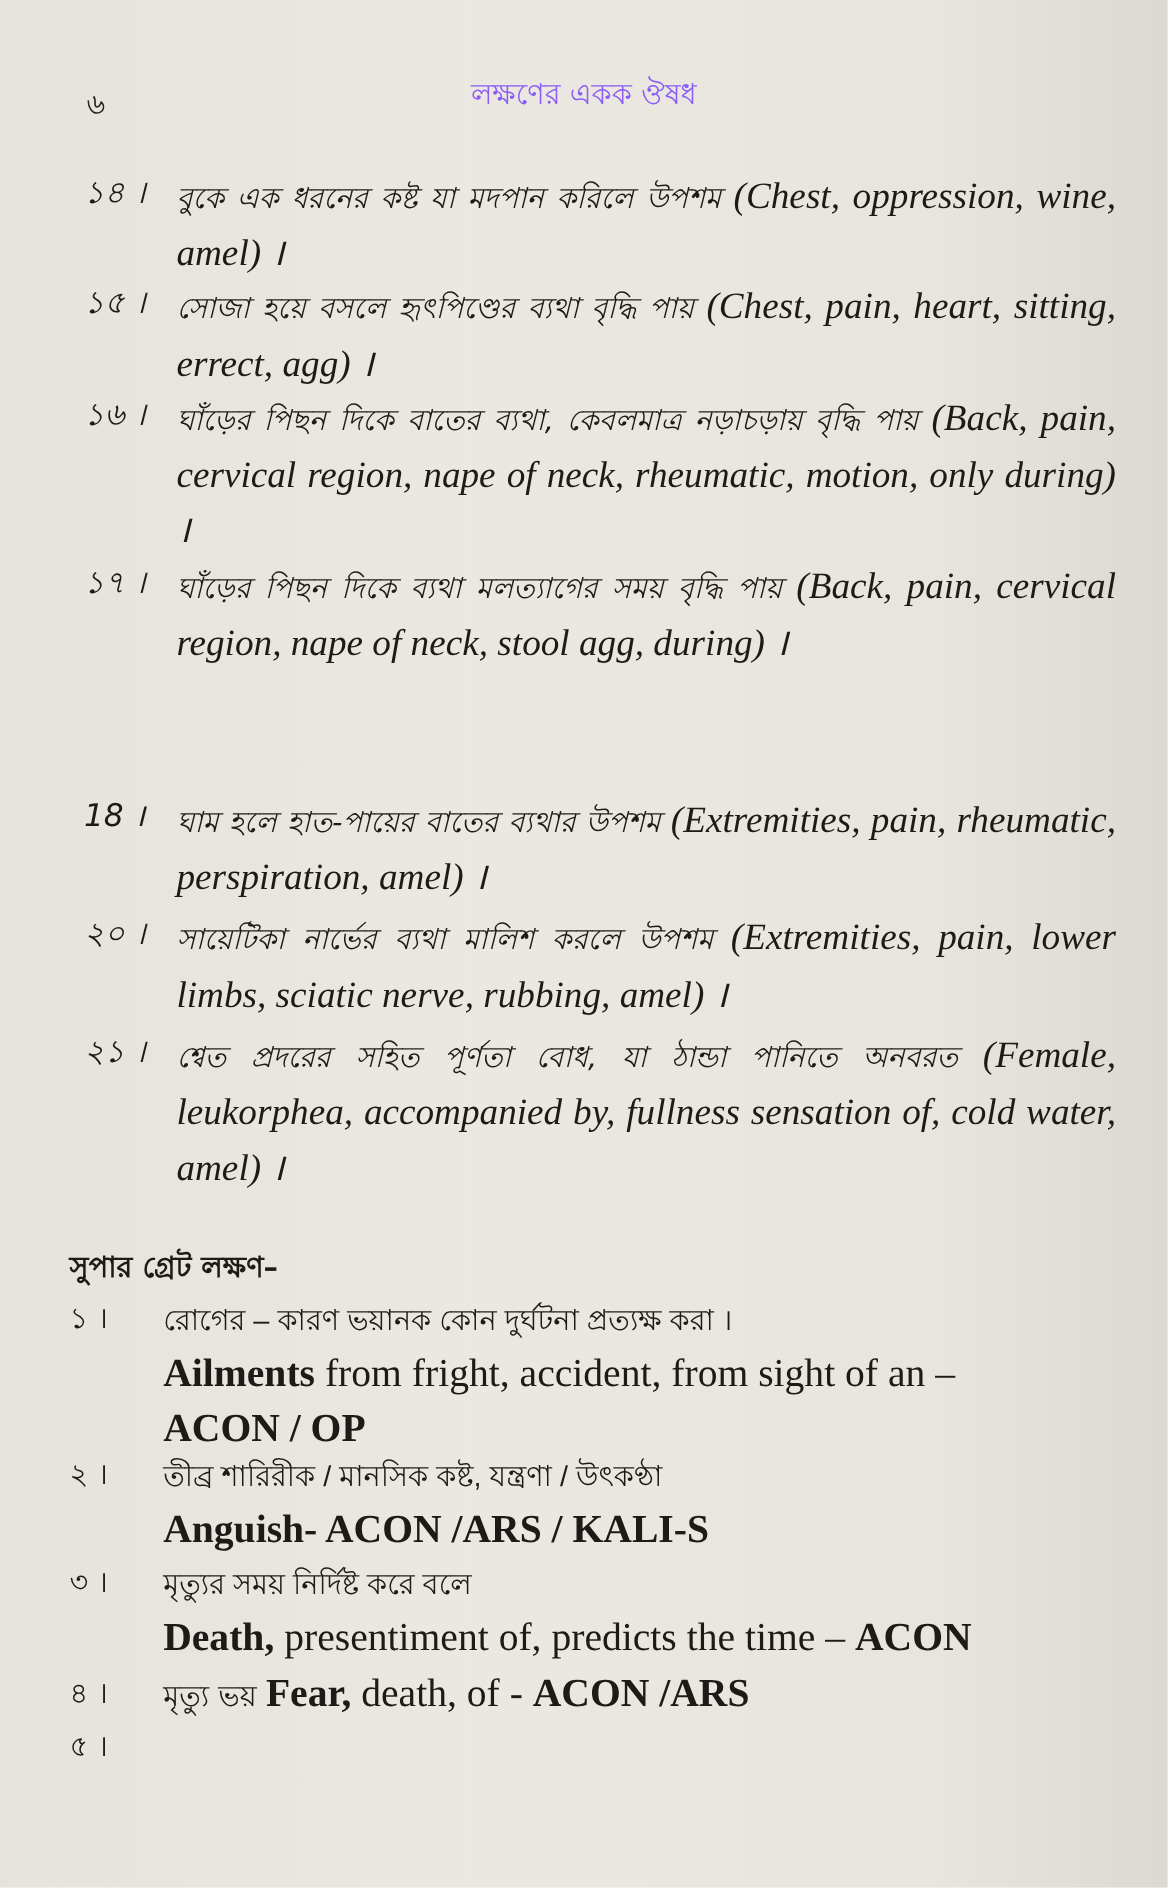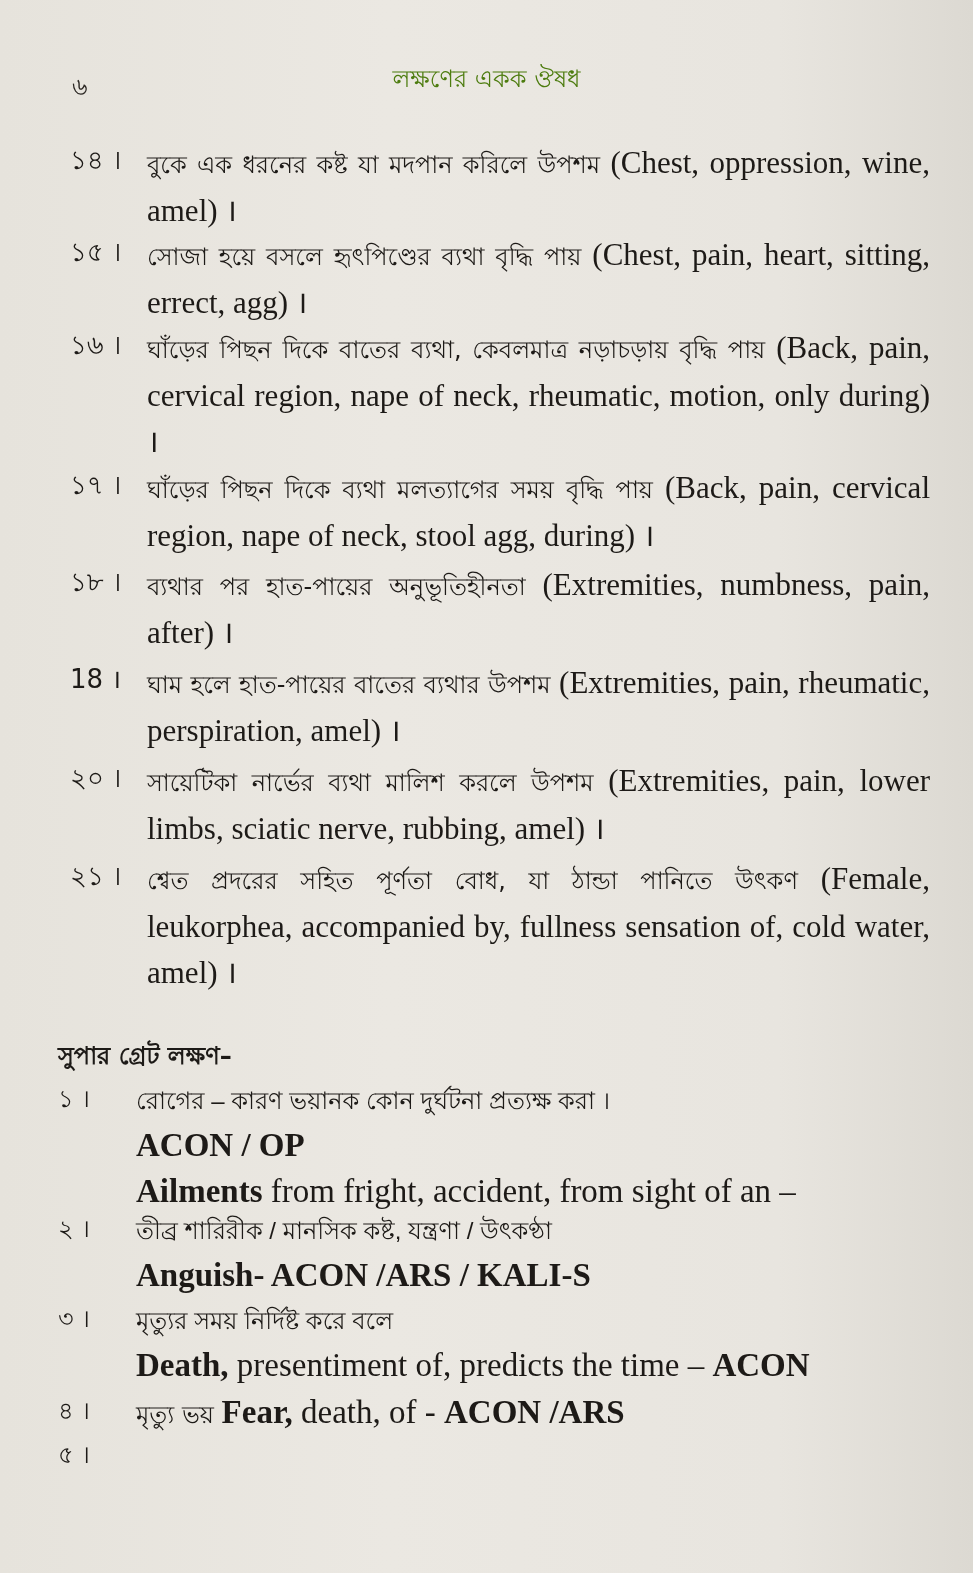--- a/index.html
+++ b/index.html
@@ -6,23 +6,23 @@
   body {
     width: 973px; height: 1573px; overflow: hidden;
     background: linear-gradient(90deg, #e6e3dc 0%, #ebe8e2 40%, #e8e5df 80%, #dcd9d2 100%);
     font-family: "Liberation Serif", "DejaVu Serif", serif;
     color: #1d1a17;
     position: relative;
   }
   .page { position: absolute; inset: 0; }
   .header { position: absolute; top: 60px; left: 0; width: 973px; height: 40px; }
   .page-num { position: absolute; left: 72px; top: 8px; font-size: 24px; color: #2a2622; }
-  .running-title { position: absolute; left: 0; right: 0; top: 0; text-align: center; font-family: "DejaVu Sans", sans-serif; font-size: 24px; color: #4d7c0f; }
+  .running-title { position: absolute; left: 0; right: 0; top: 0; text-align: center; font-family: "DejaVu Sans", sans-serif; font-size: 24px; color: #8b5cf6; }
 
-  .entry { position: absolute; left: 70px; width: 860px; }
+  .entry { position: absolute; left: 70px; width: 860px; font-style: italic; }
   .entry .num { position: absolute; left: 0; top: 0; font-size: 26px; font-family: "DejaVu Sans", sans-serif; }
   .entry .body { margin-left: 77px; font-size: 31px; line-height: 46px; text-align: justify; }
   .entry .bn { font-family: "DejaVu Sans", sans-serif; font-size: 24px; }
   .entry .en { font-family: "Liberation Serif", serif; }
 
   .section-title { position: absolute; left: 58px; top: 1037px; font-family: "DejaVu Sans", sans-serif; font-size: 24px; font-weight: bold; }
 
   .sg { position: absolute; left: 58px; width: 860px; }
   .sg .num { position: absolute; left: 0; top: 0; font-family: "DejaVu Sans", sans-serif; font-size: 24px; }
   .sg .bn-line { margin-left: 78px; font-family: Liberation Sans, sans-serif; font-size: 24px; line-height: 42px; }
@@ -47,44 +47,40 @@
     <div class="body"><span class="bn">সোজা হয়ে বসলে হৃৎপিণ্ডের ব্যথা বৃদ্ধি পায়</span><span class="en"> (Chest, pain, heart, sitting, errect, agg) ।</span></div>
   </div>
   <div class="entry" style="top:325px">
     <span class="num">১৬ ।</span>
     <div class="body"><span class="bn">ঘাঁড়ের পিছন দিকে বাতের ব্যথা, কেবলমাত্র নড়াচড়ায় বৃদ্ধি পায়</span><span class="en"> (Back, pain, cervical region, nape of neck, rheumatic, motion, only during) ।</span></div>
   </div>
   <div class="entry" style="top:465px">
     <span class="num">১৭ ।</span>
     <div class="body"><span class="bn">ঘাঁড়ের পিছন দিকে ব্যথা মলত্যাগের সময় বৃদ্ধি পায়</span><span class="en"> (Back, pain, cervical region, nape of neck, stool agg, during) ।</span></div>
   </div>
-  <div class="entry" style="top:562px">
-    <span class="num">১৮ ।</span>
-    <div class="body"><span class="bn">ব্যথার পর হাত-পায়ের অনুভূতিহীনতা</span><span class="en"> (Extremities, numbness, pain, after) ।</span></div>
-  </div>
   <div class="entry" style="top:660px">
     <span class="num">18 ।</span>
     <div class="body"><span class="bn">ঘাম হলে হাত-পায়ের বাতের ব্যথার উপশম</span><span class="en"> (Extremities, pain, rheumatic, perspiration, amel) ।</span></div>
   </div>
   <div class="entry" style="top:758px">
     <span class="num">২০ ।</span>
     <div class="body"><span class="bn">সায়েটিকা নার্ভের ব্যথা মালিশ করলে উপশম</span><span class="en"> (Extremities, pain, lower limbs, sciatic nerve, rubbing, amel) ।</span></div>
   </div>
   <div class="entry" style="top:856px">
     <span class="num">২১ ।</span>
-    <div class="body"><span class="bn">শ্বেত প্রদরের সহিত পূর্ণতা বোধ, যা ঠান্ডা পানিতে উৎকণ</span><span class="en"> (Female, leukorphea, accompanied by, fullness sensation of, cold water, amel) ।</span></div>
+    <div class="body"><span class="bn">শ্বেত প্রদরের সহিত পূর্ণতা বোধ, যা ঠান্ডা পানিতে অনবরত</span><span class="en"> (Female, leukorphea, accompanied by, fullness sensation of, cold water, amel) ।</span></div>
   </div>
 
   <div class="section-title">সুপার গ্রেট লক্ষণ–</div>
 
   <div class="sg" style="top:1080px">
     <span class="num">১ ।</span>
     <div class="bn-line">রোগের – কারণ ভয়ানক কোন দুর্ঘটনা প্রত্যক্ষ করা ।</div>
+    <div class="en-line"><span class="b">Ailments</span><span> from fright, accident, from sight of an –</span></div>
     <div class="en-line b">ACON / OP</div>
-    <div class="en-line"><span class="b">Ailments</span><span> from fright, accident, from sight of an –</span></div>
   </div>
 
   <div class="sg" style="top:1210px">
     <span class="num">২ ।</span>
     <div class="bn-line">তীব্র শারিরীক / মানসিক কষ্ট, যন্ত্রণা / উৎকণ্ঠা</div>
     <div class="en-line b">Anguish- ACON /ARS / KALI-S</div>
   </div>
 
   <div class="sg" style="top:1300px">
     <span class="num">৩ ।</span>

